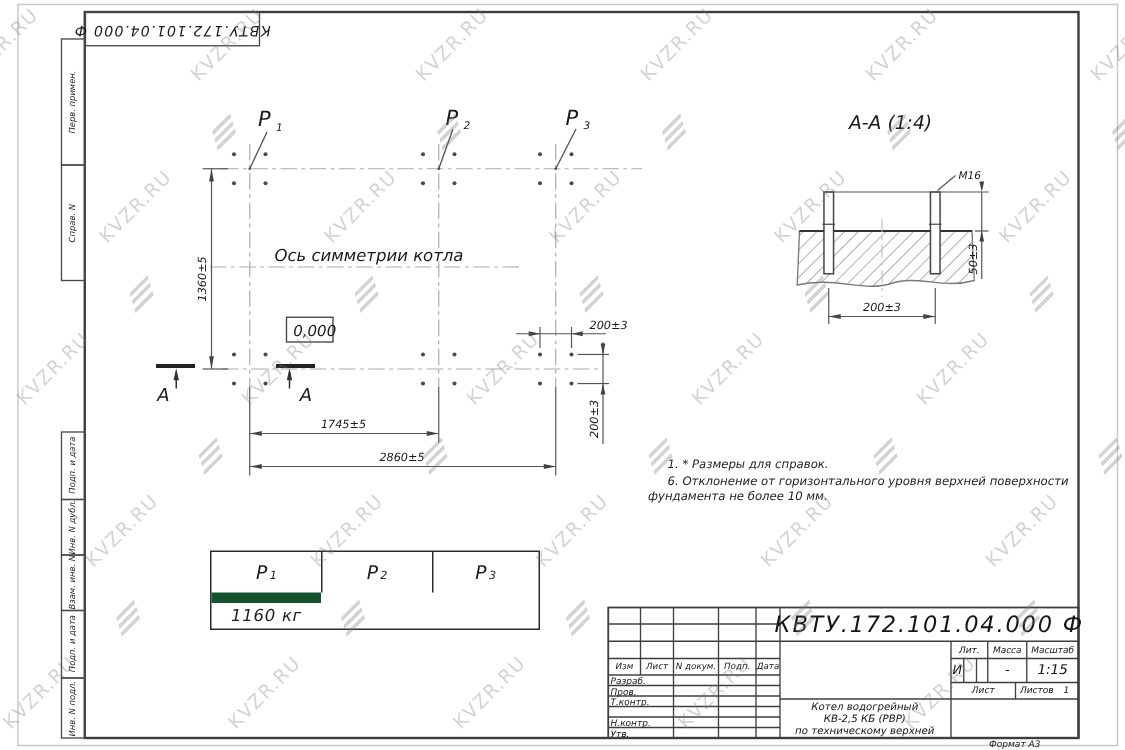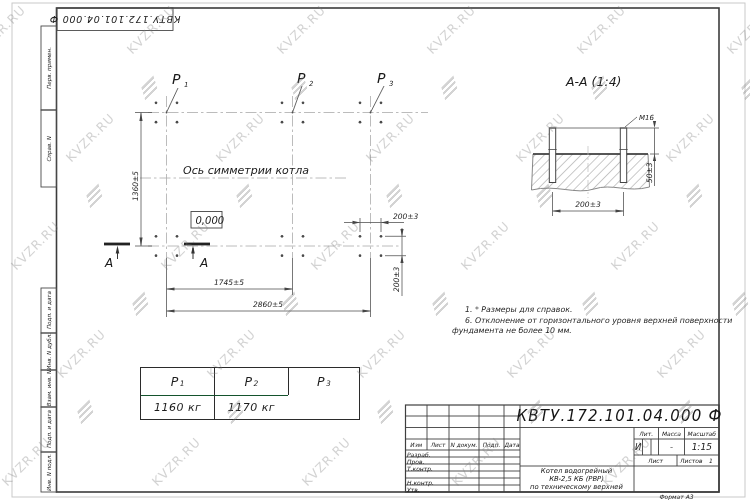--- a/index.html
+++ b/index.html
@@ -8,26 +8,26 @@
   svg{position:absolute;left:0;top:0;}
   .abs{position:absolute;box-sizing:border-box;}
   .flexc{display:flex;align-items:center;justify-content:center;}
   
   .strip-label{position:absolute;left:41px;width:15.5px;display:flex;align-items:center;justify-content:center;}
   .strip-label span{writing-mode:vertical-rl;transform:rotate(180deg);font-size:5.6px;font-style:italic;color:#222;white-space:nowrap;}
   
   .corner-stamp{left:57px;top:8px;width:116px;height:22.5px;}
   .corner-stamp span{transform:rotate(180deg);font-size:9.5px;font-style:italic;letter-spacing:0.8px;white-space:nowrap;}
   
-  .notes{left:432px;top:305px;width:284px;margin-left:20px;}
+  .notes{left:432px;top:305px;width:284px;}
   .notes p{margin:0 0 0.5px 0;font:italic 7.8px/10px "DejaVu Sans",sans-serif;color:#1d1d1d;text-indent:13px;}
   
   .load-table{left:140px;top:367px;width:220px;height:53px;border:1.3px solid #2b2b2b;display:grid;
               grid-template-columns:73.3px 73.3px 1fr;grid-template-rows:26.5px 1fr;background:transparent;}
-  .tcell{border-left:1px solid #2b2b2b;border-top:1px solid #14532d;display:flex;align-items:center;justify-content:center;font-style:italic;}
+  .tcell{border-left:1px solid #2b2b2b;border-top:7px solid #14532d;display:flex;align-items:center;justify-content:center;font-style:italic;}
   .tcell.c0{border-left:none;} .tcell.r0{border-top:none;}
   .tcell .pj{font-size:12.5px;} .tcell .psub{font-size:7.5px;margin:5px 0 0 1.5px;}
   .tcell.val{font-size:11px;letter-spacing:0.5px;}
   
   .tb{font-style:italic;color:#151515;}
   .tb6{font-size:6px;} .tb58{font-size:5.8px;}
   .doc-num{left:520px;top:405px;width:199px;height:22.5px;font-size:15px;letter-spacing:1.2px;white-space:nowrap;}
   .tb-title{left:520px;top:429px;width:113px;height:37px;flex-direction:column;font-size:11.5px;line-height:12.5px;}
   .tb-product{left:520px;top:466.5px;width:113px;height:25px;flex-direction:column;font-size:6.8px;line-height:8.3px;}
   .logo-wrap{left:634px;top:466px;width:85px;height:26px;display:flex;align-items:center;}
@@ -260,21 +260,20 @@
       </div>
     <div class="tcell r0">
         <span class="pj">P</span>
         <span class="psub">2</span>
       </div>
     <div class="tcell r0">
         <span class="pj">P</span>
         <span class="psub">3</span>
       </div>
     <div class="tcell val c0">1160 кг</div>
-    <div class="tcell val">1170 кг</div>
   </div>
 
   <div class="abs flexc tb doc-num">КВТУ.172.101.04.000  Ф</div>
 
   <div class="abs flexc tb tb58" style="left:405.5px;top:439px;width:21.5px;height:11px;">Изм</div>
   <div class="abs flexc tb tb58" style="left:427px;top:439px;width:22px;height:11px;">Лист</div>
   <div class="abs flexc tb tb58" style="left:449px;top:439px;width:30px;height:11px;">N докум.</div>
   <div class="abs flexc tb tb58" style="left:479px;top:439px;width:25px;height:11px;">Подп.</div>
   <div class="abs flexc tb tb58" style="left:504px;top:439px;width:16px;height:11px;">Дата</div>
 

